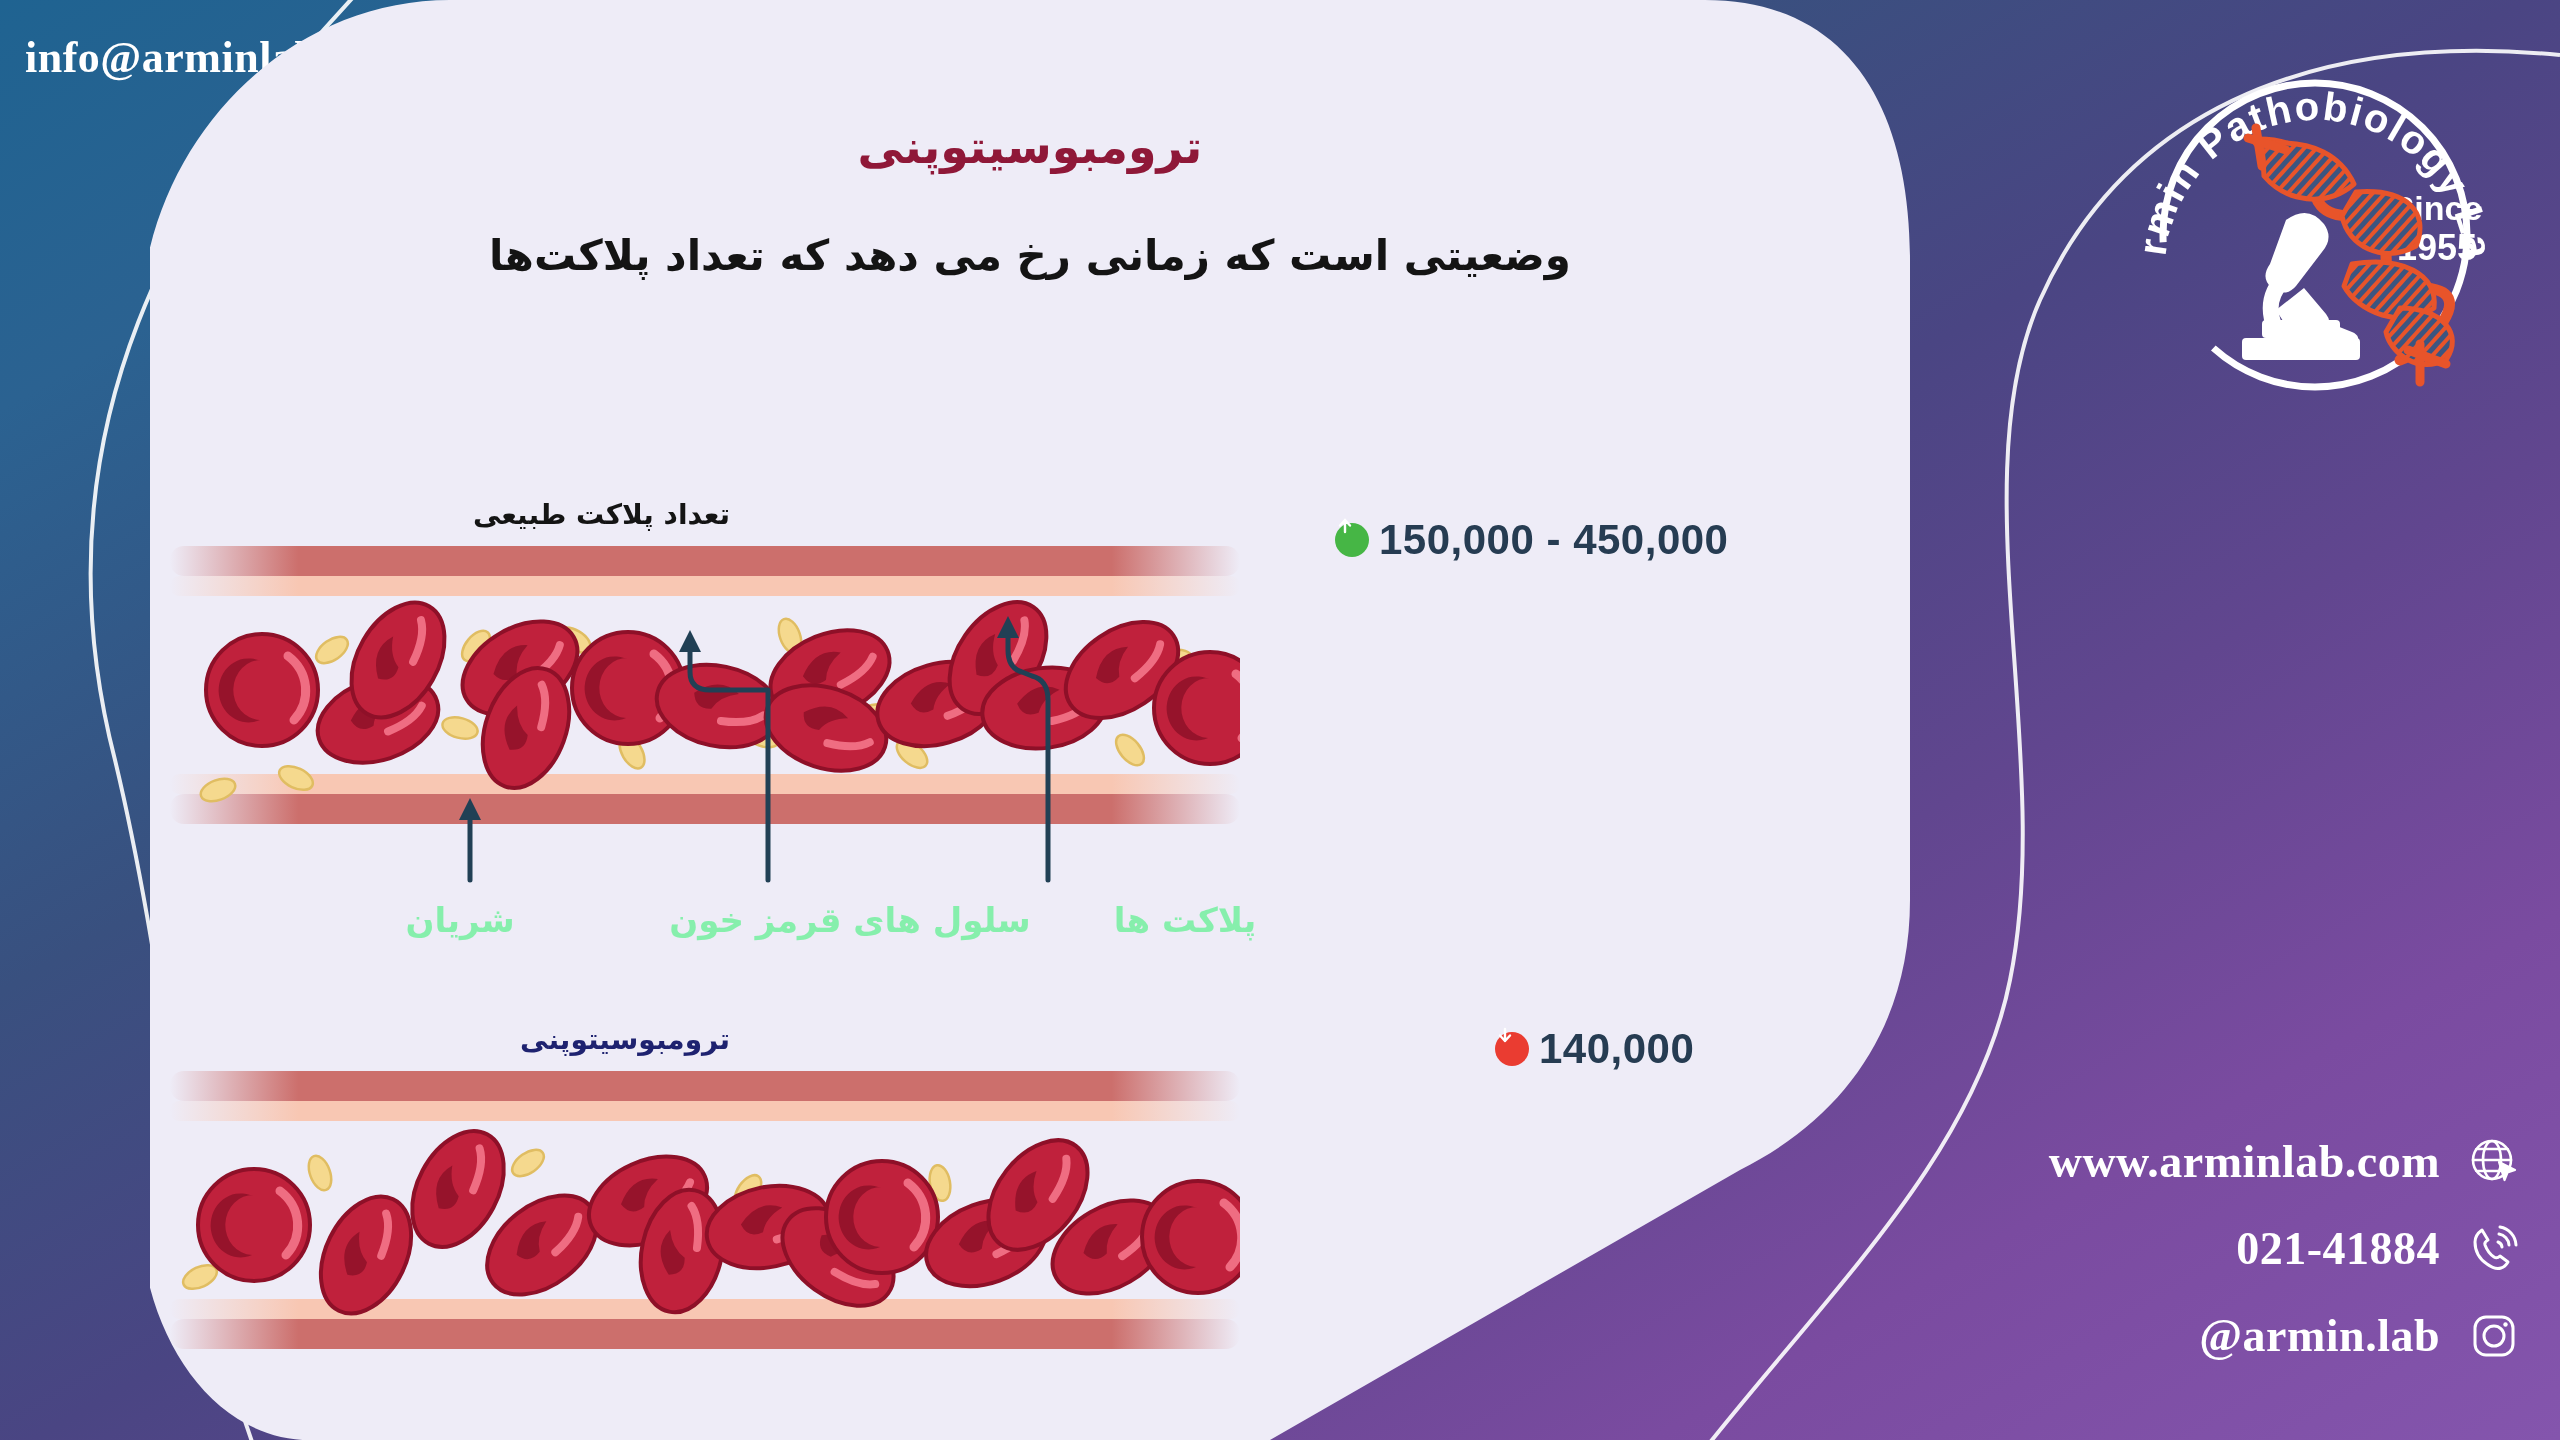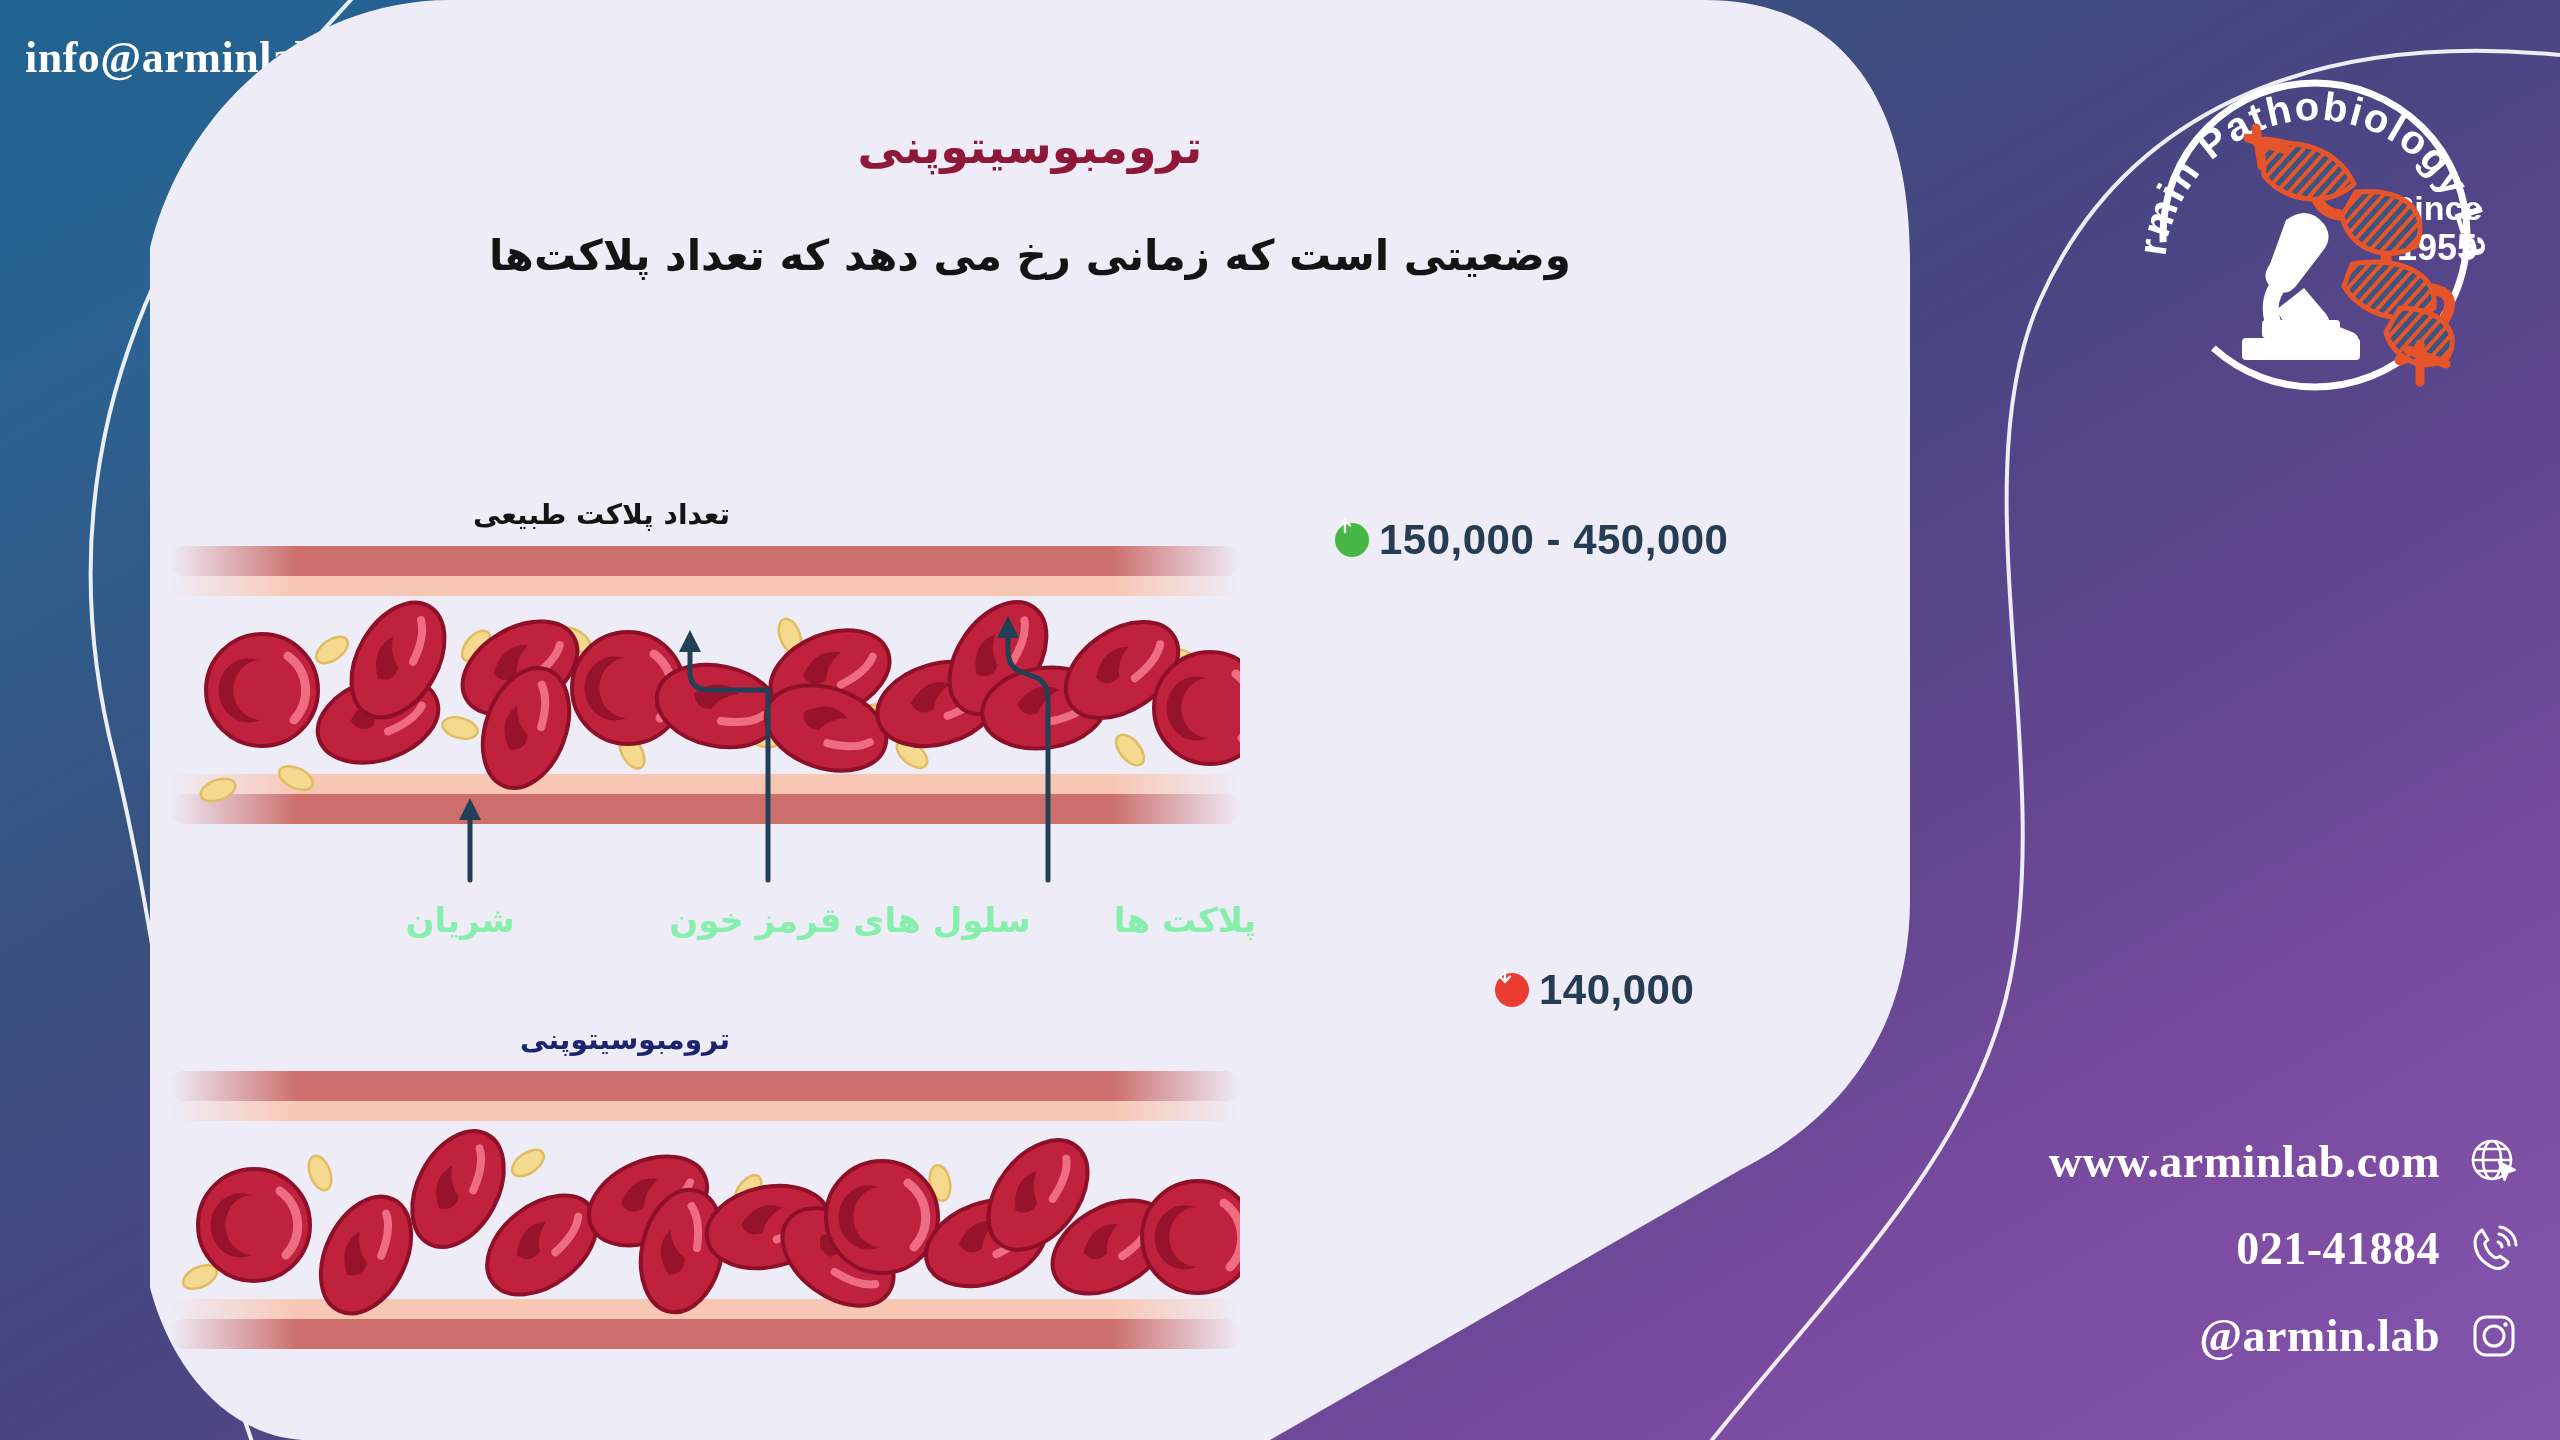--- a/index.html
+++ b/index.html
@@ -63,21 +63,21 @@
   }
   #label-normal  { left:0; top:498px; width:580px; color:#141414; }
   #label-thrombo { left:0; top:1023px; width:580px; color:#1e2270; }
 
   .badge-row {
     position:absolute;
     display:flex; align-items:center; gap:10px;
     white-space:nowrap;
   }
   #badge-normal  { left:1185px; top:500px;margin-top:16px; }
-  #badge-low     { left:1345px; top:966px; }
+  #badge-low     { left:1345px; top:1025px; }
   .badge-value {
     font-family:"Liberation Sans", sans-serif;
     font-size:42px; font-weight:600; color:#263c52;
     letter-spacing:0.5px;
   }
   .badge-circle {
     width:34px; height:34px; border-radius:50%;
     display:flex; align-items:center; justify-content:center;
     flex:0 0 auto;
   }

